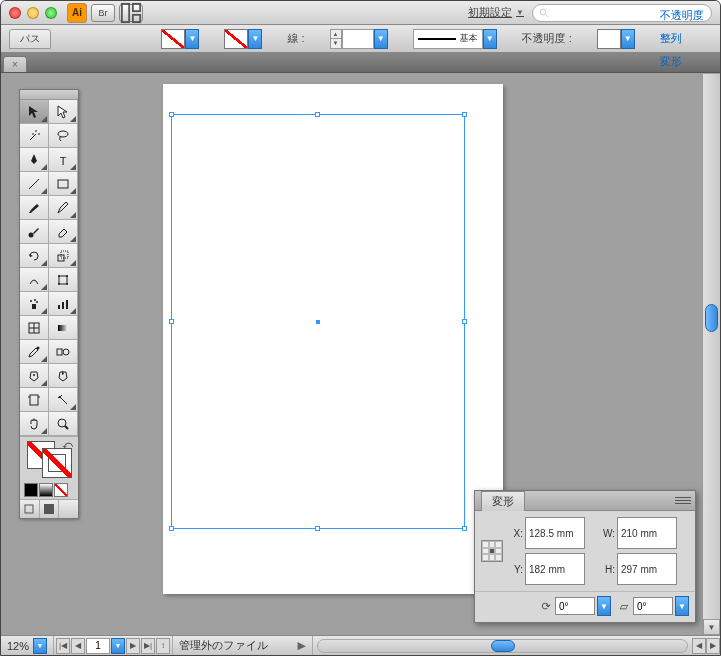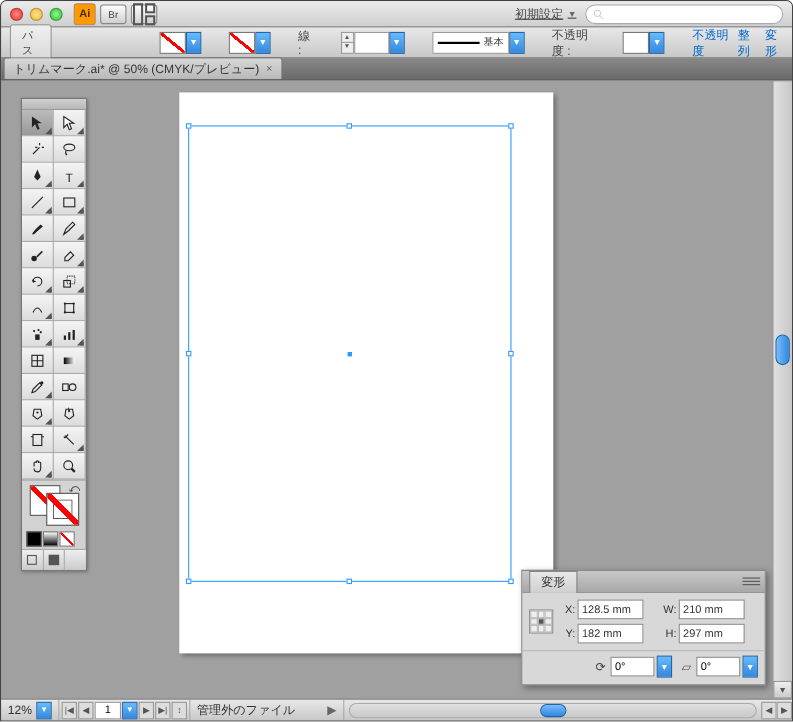--- a/index.html
+++ b/index.html
@@ -23,21 +23,21 @@
 .dd-arrow{width:14px;height:20px;background:linear-gradient(#6bf,#38d);border:1px solid #26a;display:flex;align-items:center;justify-content:center;color:#fff;font-size:8px;}
 .ctrl-label{color:#444;font-size:11px;}
 .stroke-weight{display:flex;align-items:center;}
 .spinner{width:12px;height:20px;border:1px solid #999;background:#eee;display:flex;flex-direction:column;}
 .spinner div{flex:1;display:flex;align-items:center;justify-content:center;font-size:6px;color:#555;border-bottom:1px solid #999;}
 .spinner div:last-child{border:none;}
 .numbox{width:32px;height:20px;border:1px solid #999;background:#fff;}
 .stroke-preview{width:70px;height:20px;border:1px solid #999;background:#fff;display:flex;align-items:center;padding:0 4px;}
 .stroke-preview .line{flex:1;height:2px;background:#000;}
 .stroke-preview .lbl{font-size:9px;color:#333;margin-left:4px;}
-.linkset{display:flex;gap:8px;}
+.linkset{display:flex;gap:8px;flex-direction:column;}
 .linkset a{color:#06c;font-size:11px;text-decoration:none;}
 .doc-tab-bar{height:20px;background:linear-gradient(#888,#6a6a6a);border-bottom:1px solid #555;display:flex;align-items:flex-end;}
 .doc-tab{background:linear-gradient(#d8d8d8,#b8b8b8);border:1px solid #777;border-bottom:none;border-radius:3px 3px 0 0;padding:2px 8px;font-size:11px;color:#333;display:flex;align-items:center;gap:6px;margin-left:2px;}
 .doc-tab .x{color:#666;font-size:10px;}
 .workspace{position:absolute;top:73px;left:0;right:0;bottom:20px;background:#a0a0a0;}
 .canvas-area{position:absolute;left:110px;top:0;right:18px;bottom:0;background:#a0a0a0;}
 .paper{position:absolute;left:52px;top:10px;width:340px;height:510px;background:#fff;box-shadow:2px 2px 4px rgba(0,0,0,.3);}
 .bleed{position:absolute;left:60px;top:40px;width:294px;height:415px;border:1px solid #39f;}
 .bleed .handle{position:absolute;width:5px;height:5px;background:#fff;border:1px solid #39f;}
 .bleed .h-tl{left:-3px;top:-3px;} .bleed .h-tr{right:-3px;top:-3px;} .bleed .h-bl{left:-3px;bottom:-3px;} .bleed .h-br{right:-3px;bottom:-3px;}
@@ -71,21 +71,21 @@
 .tp-head{height:20px;background:linear-gradient(#c8c8c8,#a8a8a8);border-bottom:1px solid #888;display:flex;align-items:center;}
 .tp-tab{background:linear-gradient(#e8e8e8,#cfcfcf);border:1px solid #888;border-bottom:none;padding:2px 10px;margin-left:6px;font-size:11px;color:#333;}
 .tp-menu{margin-left:auto;margin-right:4px;width:16px;height:14px;display:flex;flex-direction:column;justify-content:center;gap:2px;}
 .tp-menu div{height:1px;background:#555;}
 .tp-body{padding:6px;display:grid;grid-template-columns:24px 1fr 1fr;gap:4px;align-items:center;background:#d8d8d8;}
 .refpoint{width:22px;height:22px;border:1px solid #888;background:#eee;display:grid;grid-template-columns:repeat(3,1fr);grid-template-rows:repeat(3,1fr);}
 .refpoint div{border:1px solid #bbb;}
 .refpoint .on{background:#555;}
 .field{display:flex;align-items:center;gap:2px;}
 .field label{font-size:10px;color:#333;width:14px;text-align:right;}
-.field input{width:60px;height:18px;border:1px solid #888;background:#fff;font-size:10px;padding:0 3px;color:#333;}
+.field input{width:60px;height:32px;border:1px solid #888;background:#fff;font-size:10px;padding:0 3px;color:#333;}
 .tp-body2{padding:4px 6px 6px;display:flex;justify-content:flex-end;gap:6px;background:#d8d8d8;border-top:1px solid #bbb;}
 .anglebox{display:flex;align-items:center;gap:2px;}
 .anglebox .ic{width:14px;height:14px;display:flex;align-items:center;justify-content:center;color:#444;font-size:11px;}
 .anglebox input{width:40px;height:18px;border:1px solid #888;background:#fff;font-size:10px;padding:0 3px;}
 .statusbar{position:absolute;left:0;right:0;bottom:0;height:20px;background:linear-gradient(#e8e8e8,#c8c8c8);border-top:1px solid #888;display:flex;align-items:center;font-size:10px;color:#333;}
 .statusbar .seg{height:100%;display:flex;align-items:center;padding:0 6px;border-right:1px solid #aaa;}
 .statusbar .dd{width:14px;height:16px;background:linear-gradient(#6bf,#38d);border:1px solid #26a;color:#fff;font-size:7px;display:flex;align-items:center;justify-content:center;}
 .statusbar .navbtn{width:14px;height:16px;border:1px solid #999;background:#ddd;display:flex;align-items:center;justify-content:center;font-size:8px;color:#555;}
 .statusbar input{width:24px;height:16px;border:1px solid #999;background:#fff;font-size:10px;text-align:center;}
 .statusbar .hscroll{flex:1;position:relative;height:14px;background:linear-gradient(#e0e0e0,#c8c8c8);margin:0 4px;border:1px solid #aaa;border-radius:7px;}
@@ -158,21 +158,20 @@
     </div>
     <div class="linkset">
       <a>不透明度</a>
       <a>整列</a>
       <a>変形</a>
     </div>
   </div>
 
   <div class="doc-tab-bar">
     <div class="doc-tab">
-      <span>トリムマーク.ai* @ 50% (CMYK/プレビュー)</span>
       <span class="x">×</span>
     </div>
   </div>
 
   <div class="workspace">
     <div class="canvas-area">
       <div class="paper"></div>
       <div class="bleed">
         <div class="handle h-tl"></div>
         <div class="handle h-tm"></div>

